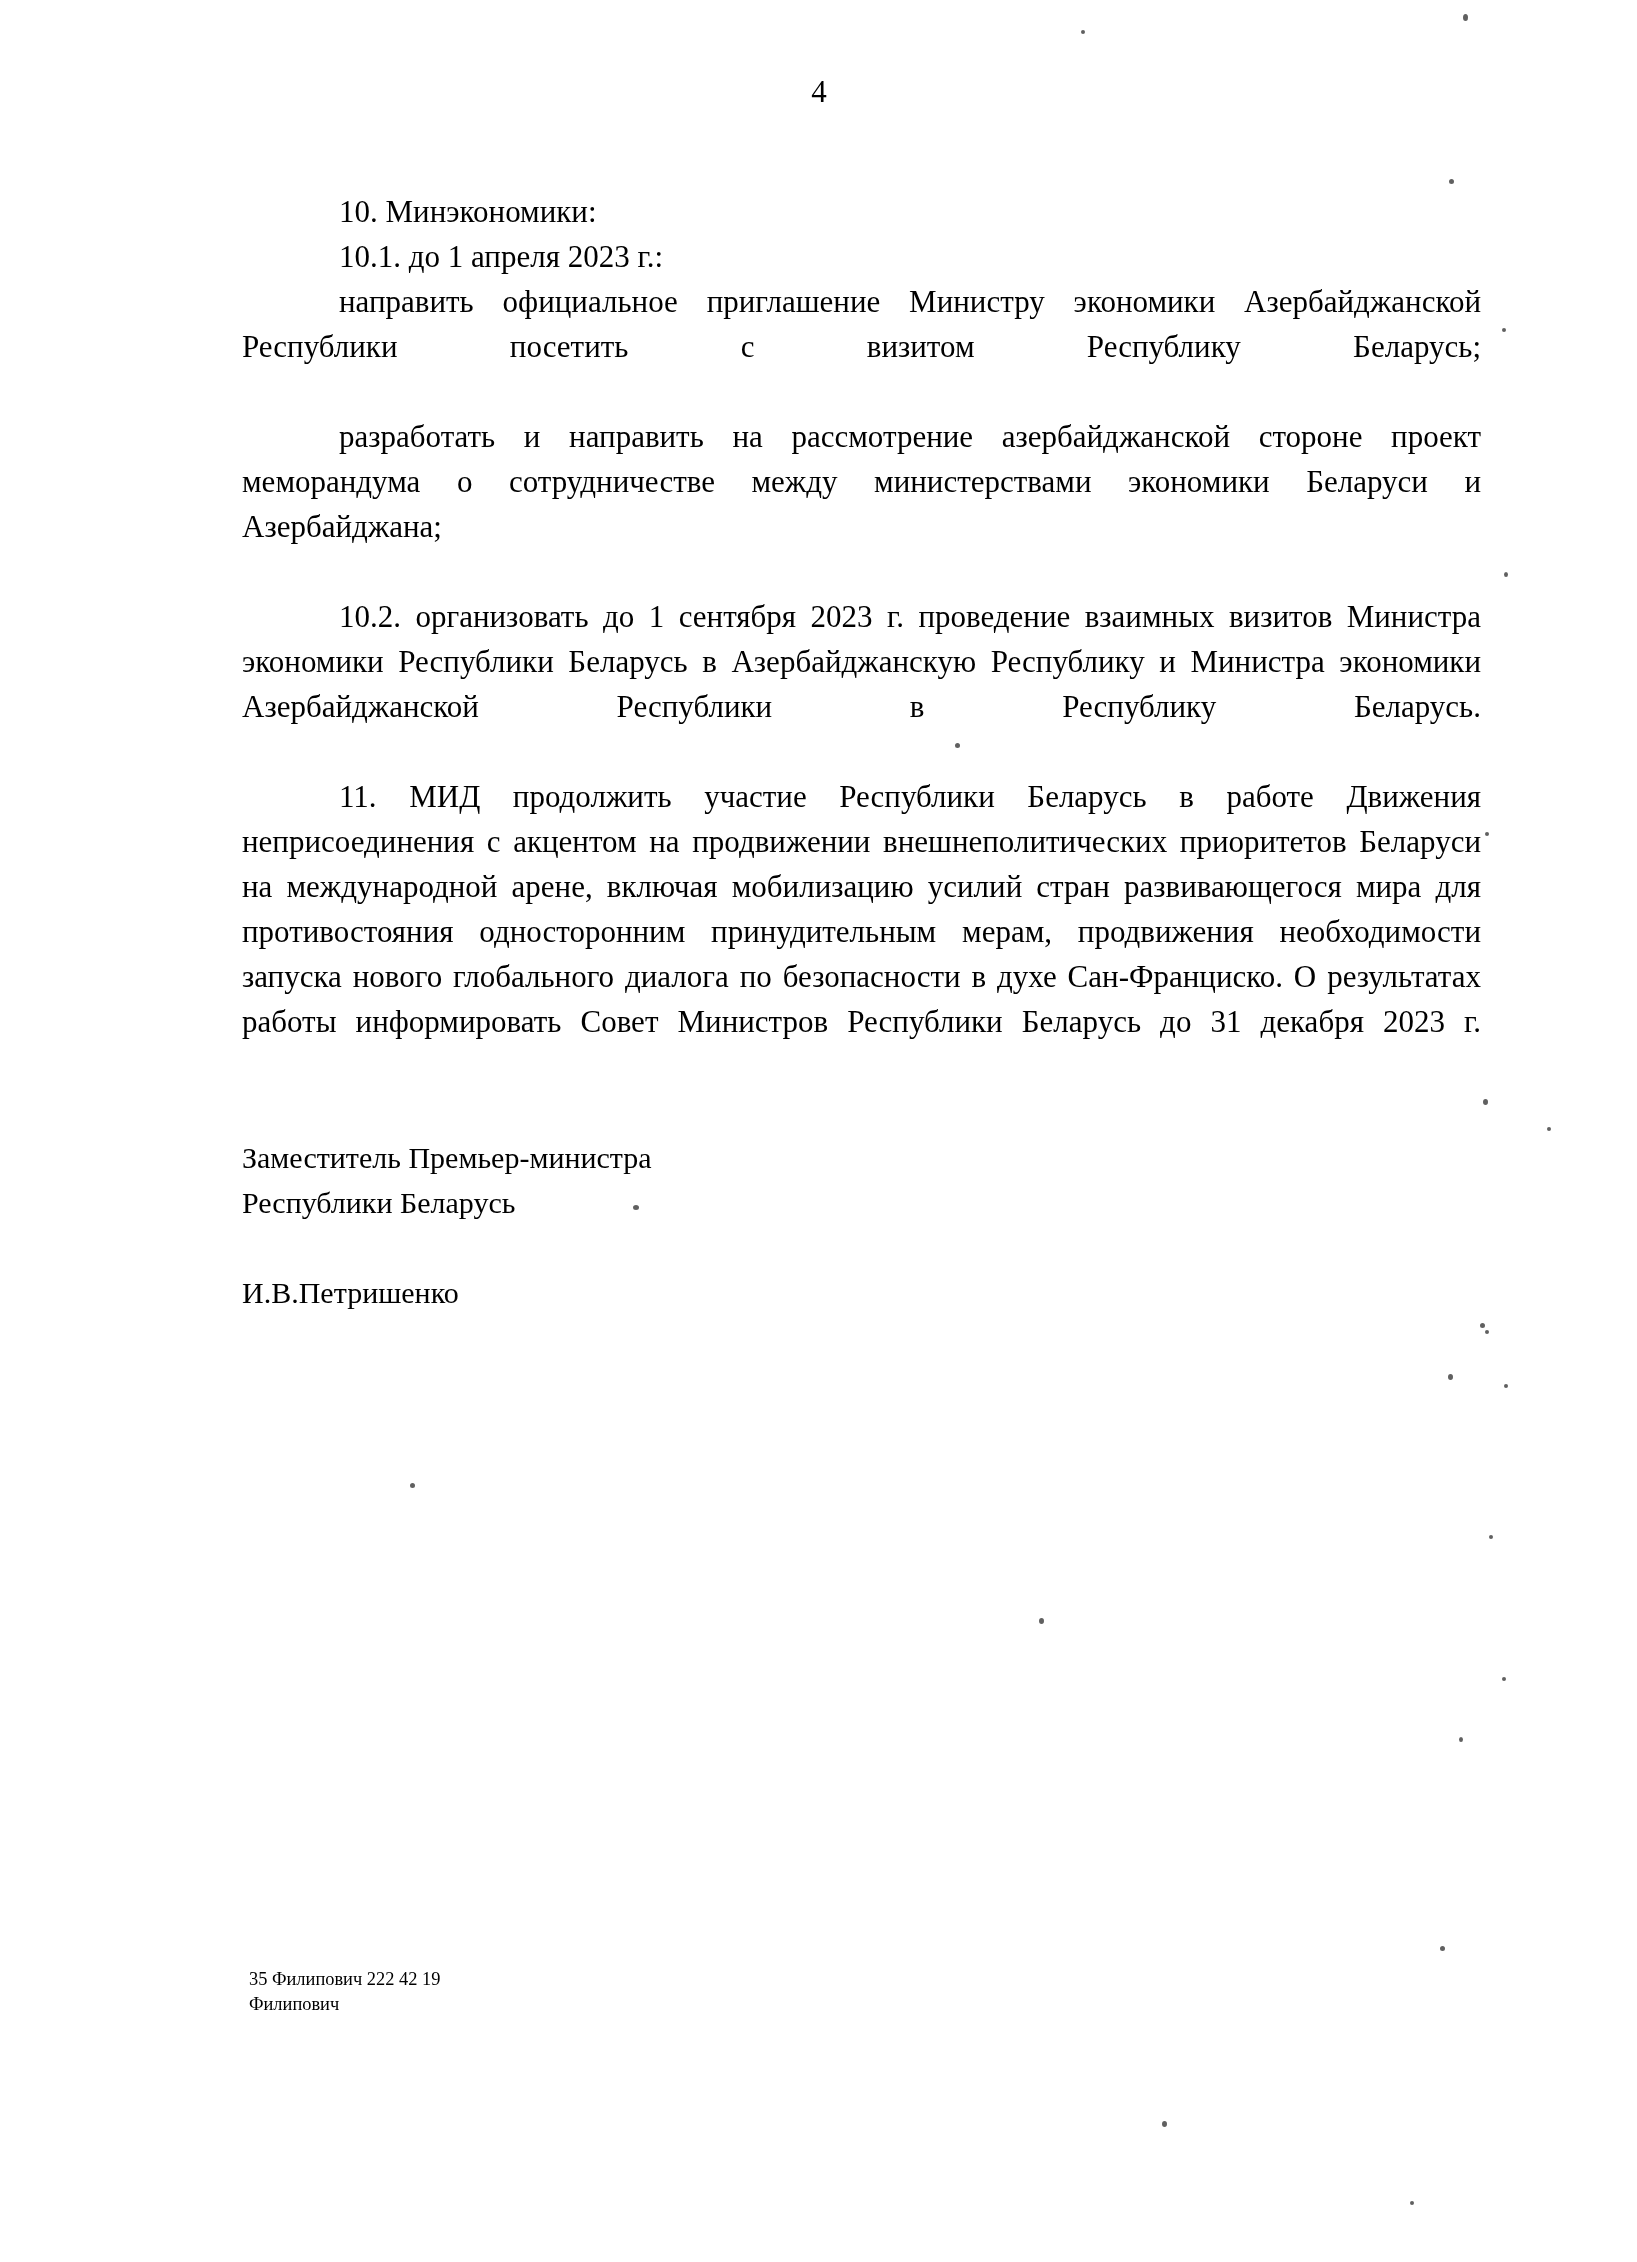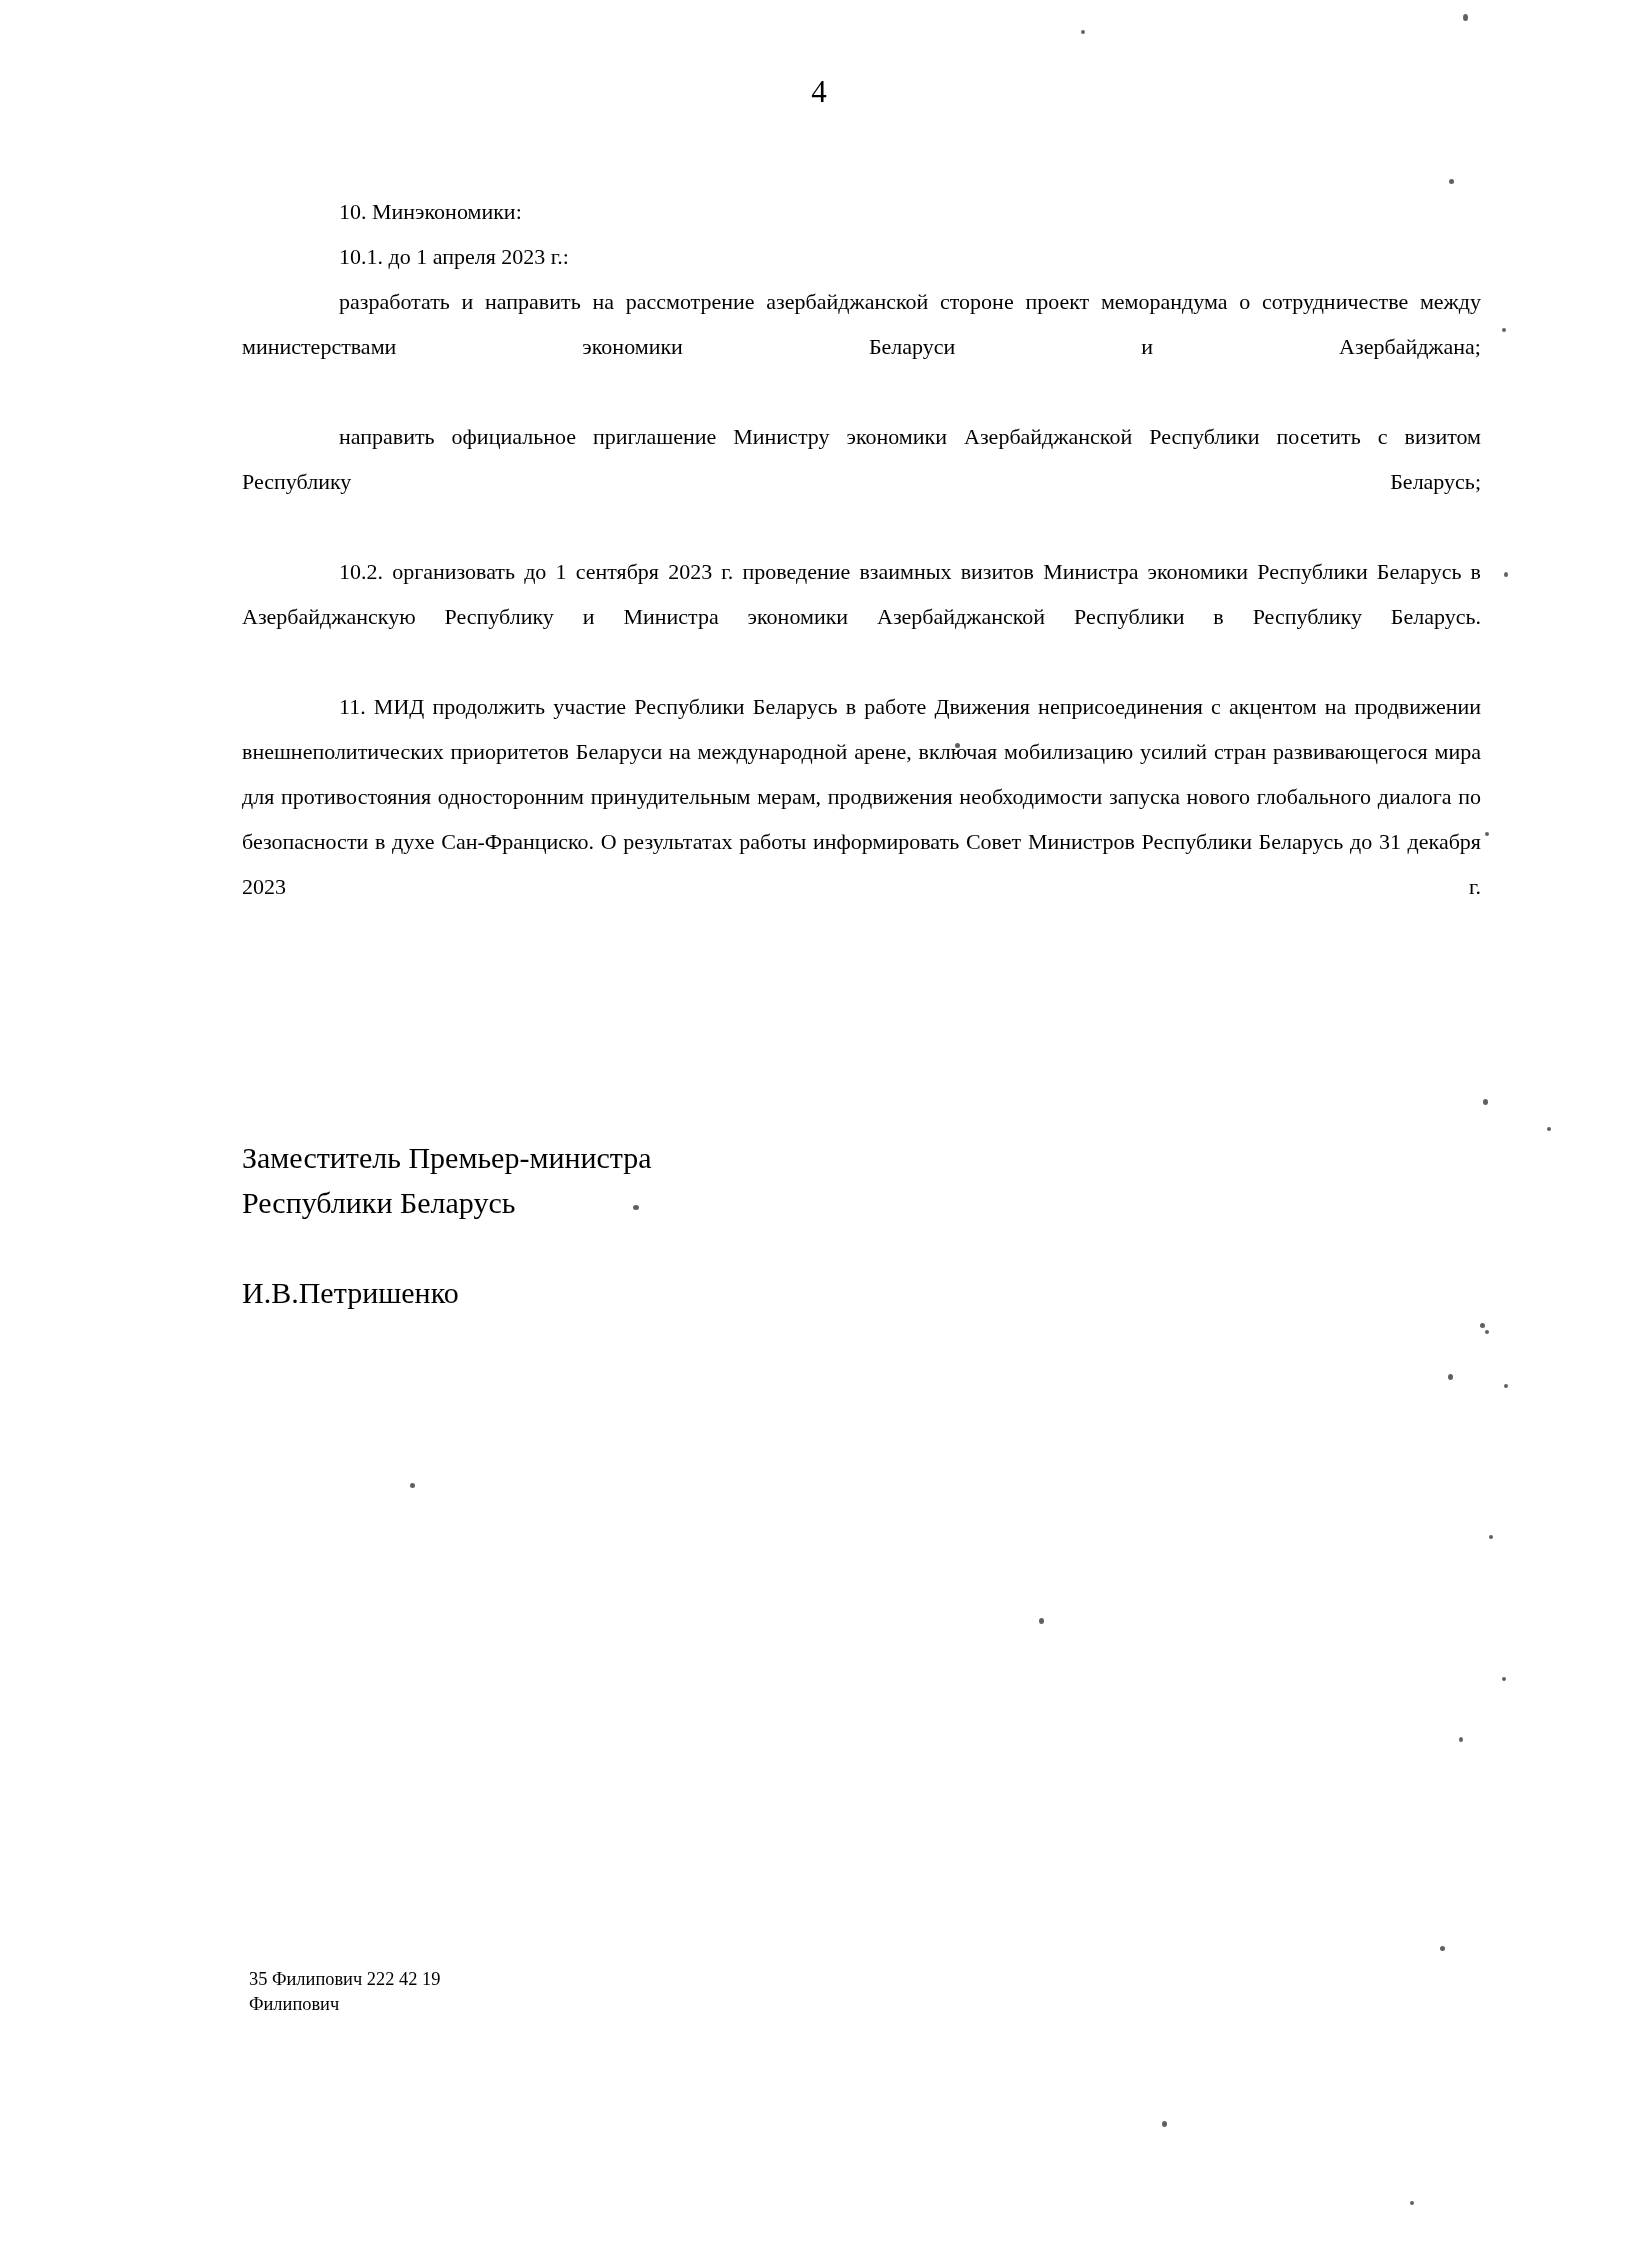--- a/index.html
+++ b/index.html
@@ -34,21 +34,21 @@
   
   .body-column {
     position: absolute;
     left: 242px;
     top: 189px;
     width: 1239px;
   }
 
   .para {
     margin: 0;
-    font-size: 22px;
+    font-size: 31px;
     line-height: 45px;
     text-align: justify;
     text-justify: inter-word;
     text-indent: 97px;
     hyphens: none;
   }
 
   .para.nojust {
     text-align: left;
   }
@@ -109,23 +109,23 @@
 
 <div class="page">
 
   <div class="page-number">4</div>
 
   <div class="body-column">
     <p class="para nojust">10. Минэкономики:</p>
 
     <p class="para nojust">10.1. до 1 апреля 2023 г.:</p>
 
+    <p class="para">направить официальное приглашение Министру экономики Азербайджанской Республики посетить с визитом Республику Беларусь;</p>
+
     <p class="para">разработать и направить на рассмотрение азербайджанской стороне проект меморандума о сотрудничестве между министерствами экономики Беларуси и Азербайджана;</p>
-
-    <p class="para">направить официальное приглашение Министру экономики Азербайджанской Республики посетить с визитом Республику Беларусь;</p>
 
     <p class="para">10.2. организовать до 1 сентября 2023 г. проведение взаимных визитов Министра экономики Республики Беларусь в Азербайджанскую Республику и Министра экономики Азербайджанской Республики в Республику Беларусь.</p>
 
     <p class="para">11. МИД продолжить участие Республики Беларусь в работе Движения неприсоединения с акцентом на продвижении внешнеполитических приоритетов Беларуси на международной арене, включая мобилизацию усилий стран развивающегося мира для противостояния односторонним принудительным мерам, продвижения необходимости запуска нового глобального диалога по безопасности в духе Сан-Франциско. О результатах работы информировать Совет Министров Республики Беларусь до 31 декабря 2023 г.</p>
   </div>
 
   <div class="signature">
     <div class="sig-row">
       <div class="sig-left">Заместитель Премьер-министра
 Республики Беларусь</div>

